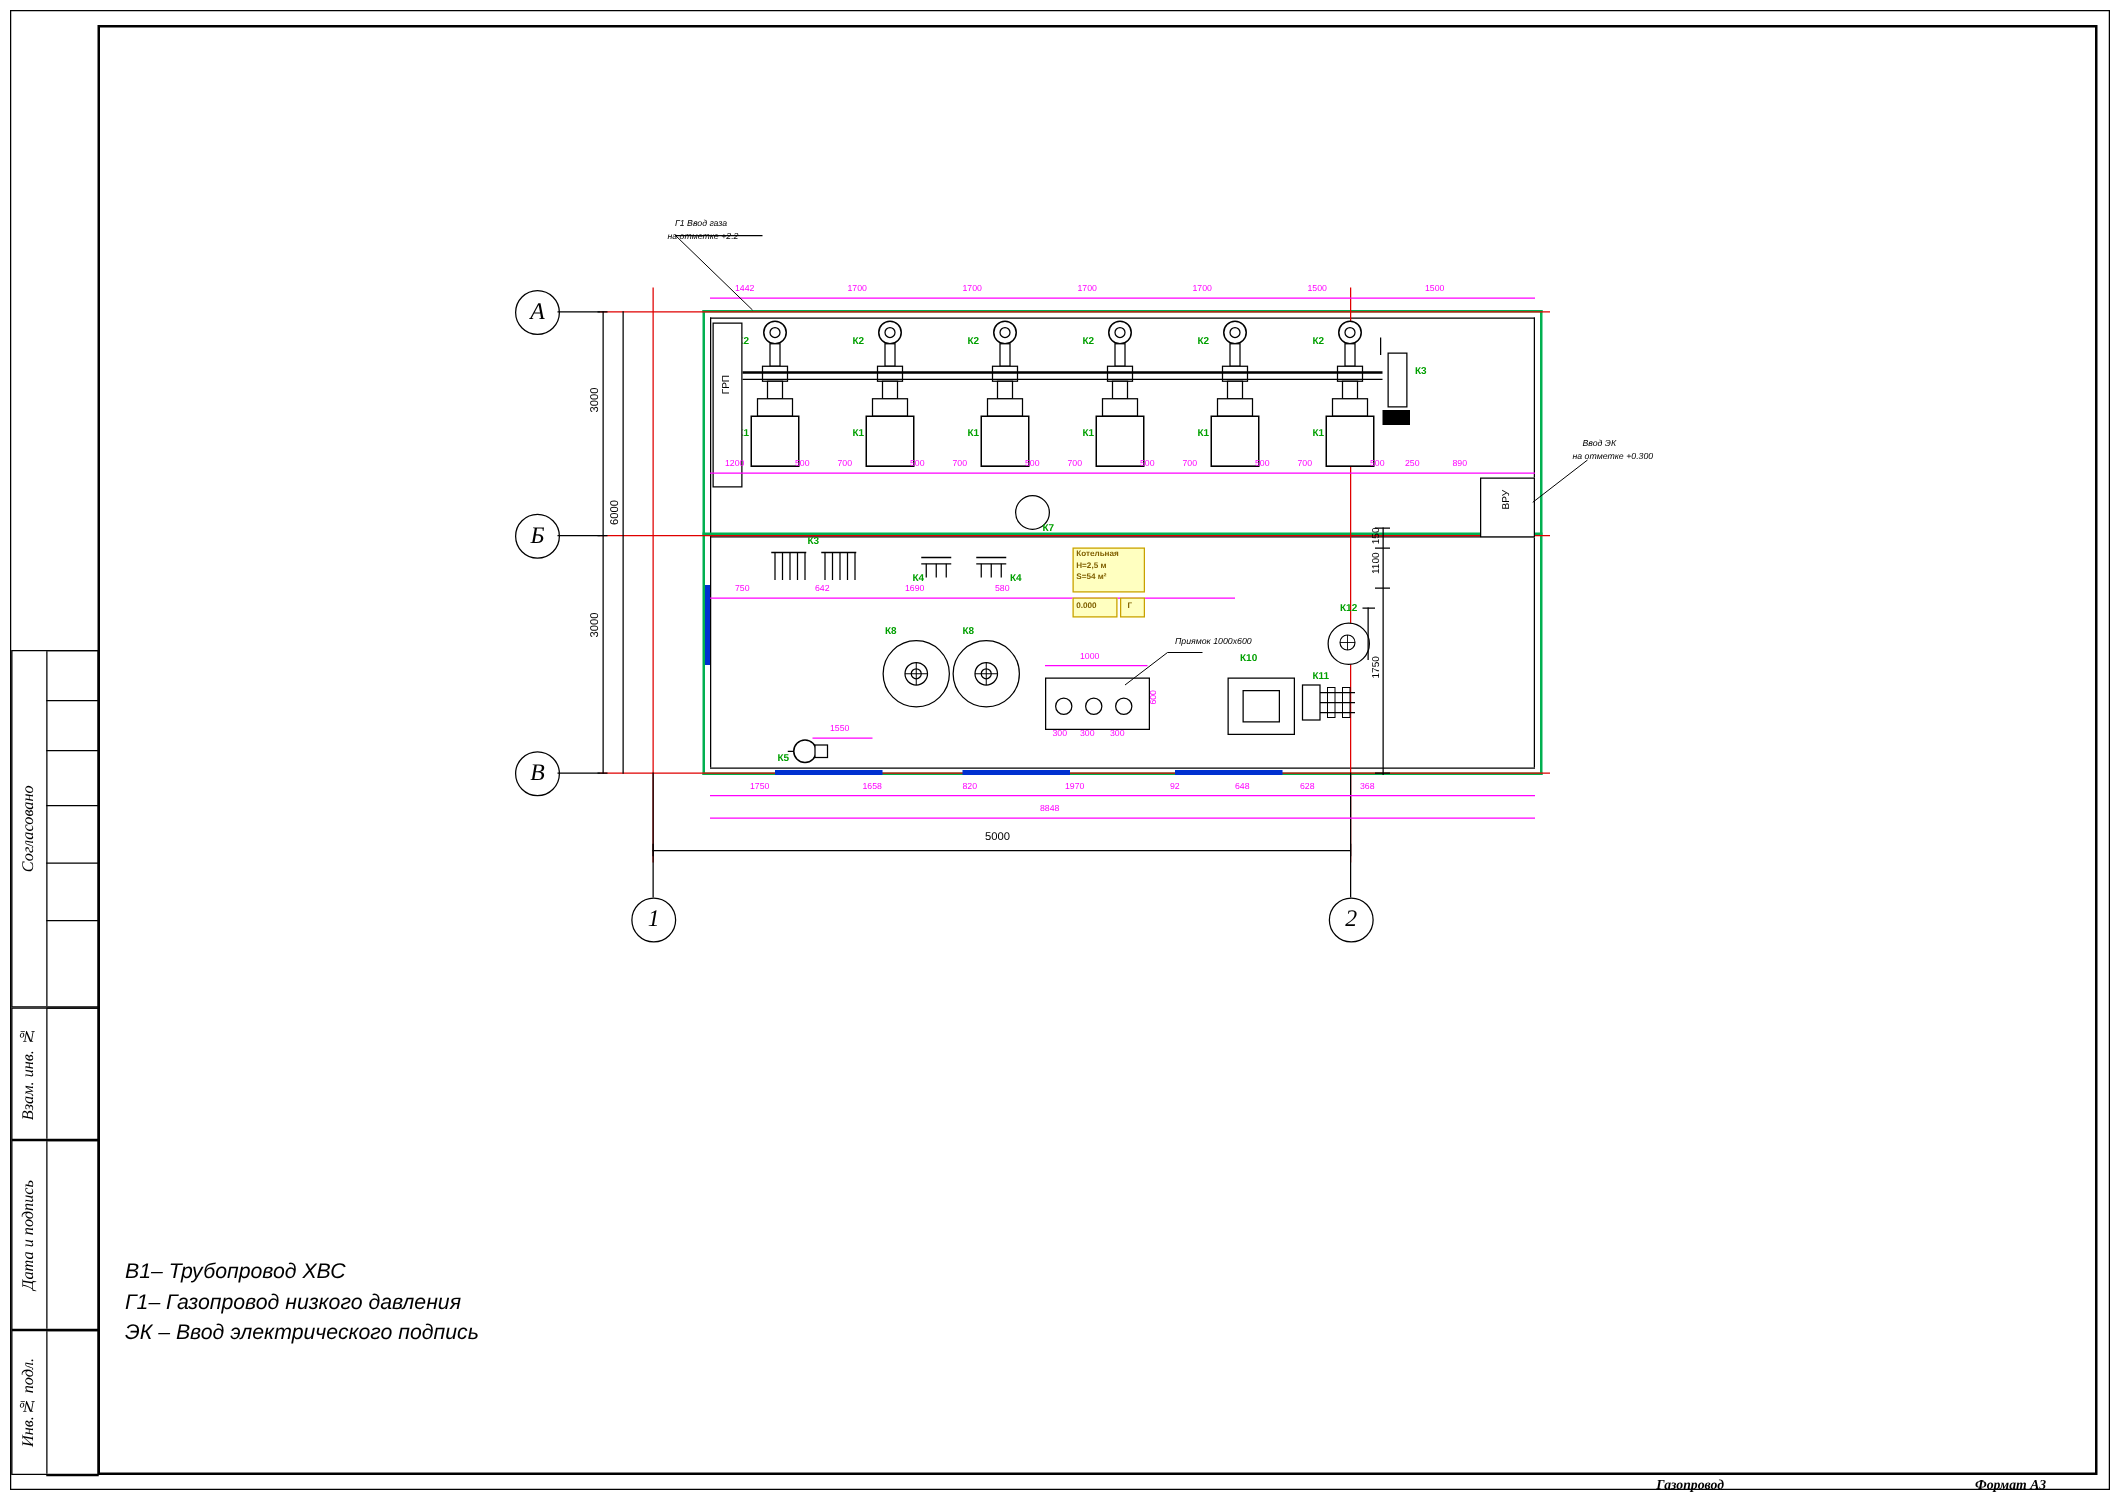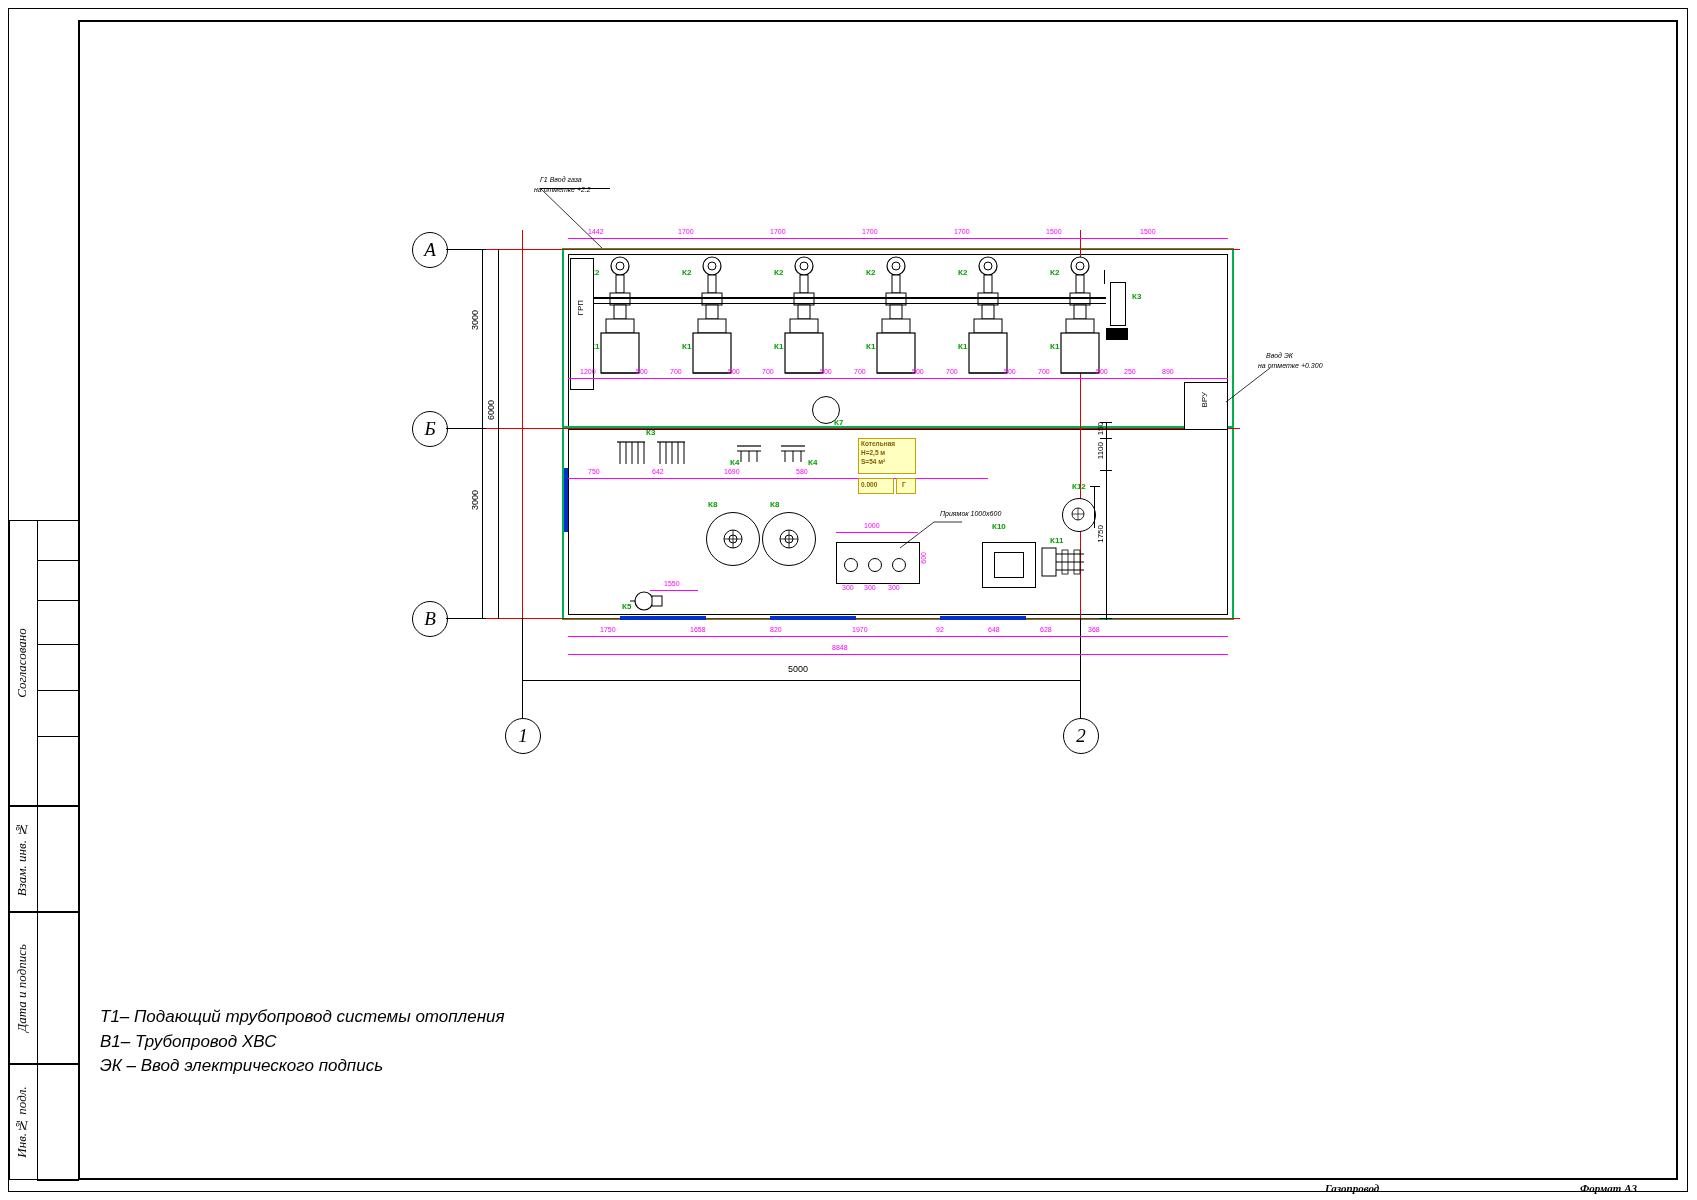--- a/index.html
+++ b/index.html
@@ -438,21 +438,21 @@
     <div class="dimtxt" style="left:392px;top:474px;">8848</div>
 
     <div class="bl" style="left:82px;top:510px;width:558px;height:1px;"></div>
     <div class="bl" style="left:82px;top:505px;width:1px;height:10px;"></div>
     <div class="bl" style="left:640px;top:505px;width:1px;height:10px;"></div>
     <div class="dimblk" style="left:348px;top:494px;">5000</div>
 
   </div>
 
   <div class="legend">
-    <div>Т1– Подающий трубопровод системы отопления</div>
     <div>В1– Трубопровод ХВС</div>
+    <div>Г1– Газопровод низкого давления</div>
     <div>ЭК – Ввод электрического подпись</div>
   </div>
 
   <div class="bottom-note" style="left:1325px;top:1182px;">Газопровод</div>
   <div class="bottom-note" style="left:1580px;top:1182px;">Формат А3</div>
 
 </div>
 
 </body></html>

